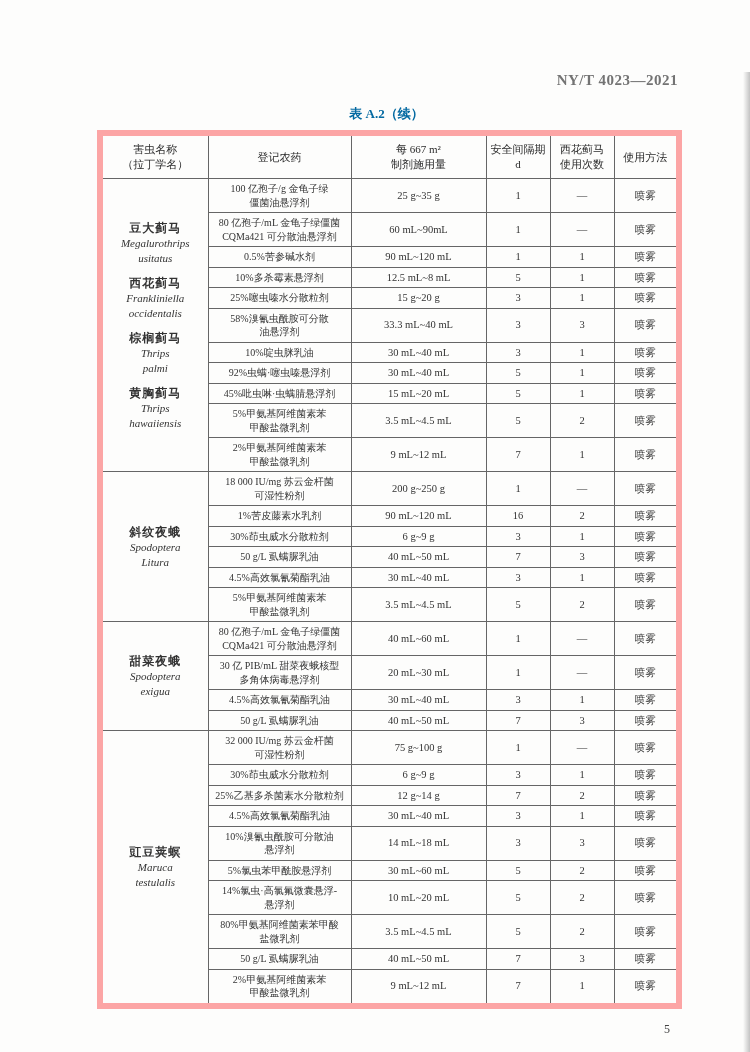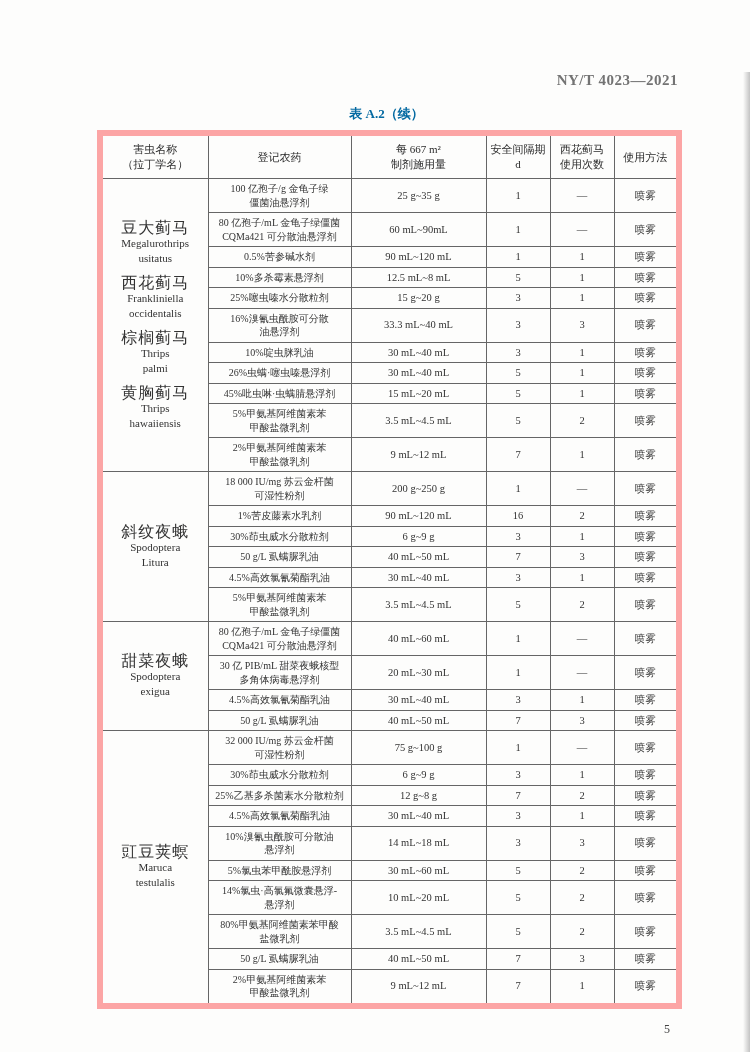--- a/index.html
+++ b/index.html
@@ -26,22 +26,22 @@
   .std th,.std td{
     border:1px solid #666;text-align:center;vertical-align:middle;
     white-space:pre-line;color:#333;
   }
   .std th{
     font-weight:normal;font-size:11px;line-height:15px;padding:6px 2px;color:#2b2b2b;
   }
   .std td{font-size:10px;line-height:13.5px;padding:3px 2px;}
   td.pest-cell{padding:4px 1px;}
   .pest{margin:9px 0;}
-  .pest-cn{font-size:16px;line-height:16px;letter-spacing:1px;}
-  .pest-latin{font-size:11px;line-height:15px;}
+  .pest-cn{font-size:12px;line-height:16px;letter-spacing:1px;font-weight:bold;}
+  .pest-latin{font-size:11px;line-height:15px;font-style:italic;}
   td.num-cell,td.method-cell{font-size:10.5px;}
   .page-number{
     width:579px;margin:13px 0 0 97px;text-align:right;
     font-size:12px;color:#444;padding-right:6px;box-sizing:border-box;
   }
 </style>
 </head>
 <body>
 
 <div class="sheet">
@@ -106,36 +106,36 @@
           <td class="method-cell">喷雾</td>
         </tr>
         <tr>
           <td>25%噻虫嗪水分散粒剂</td>
           <td class="num-cell">15 g~20 g</td>
           <td class="num-cell">3</td>
           <td class="num-cell">1</td>
           <td class="method-cell">喷雾</td>
         </tr>
         <tr>
-          <td>16%溴氰虫酰胺可分散
+          <td>58%溴氰虫酰胺可分散
 油悬浮剂</td>
           <td class="num-cell">33.3 mL~40 mL</td>
           <td class="num-cell">3</td>
           <td class="num-cell">3</td>
           <td class="method-cell">喷雾</td>
         </tr>
         <tr>
           <td>10%啶虫脒乳油</td>
           <td class="num-cell">30 mL~40 mL</td>
           <td class="num-cell">3</td>
           <td class="num-cell">1</td>
           <td class="method-cell">喷雾</td>
         </tr>
         <tr>
-          <td>26%虫螨·噻虫嗪悬浮剂</td>
+          <td>92%虫螨·噻虫嗪悬浮剂</td>
           <td class="num-cell">30 mL~40 mL</td>
           <td class="num-cell">5</td>
           <td class="num-cell">1</td>
           <td class="method-cell">喷雾</td>
         </tr>
         <tr>
           <td>45%吡虫啉·虫螨腈悬浮剂</td>
           <td class="num-cell">15 mL~20 mL</td>
           <td class="num-cell">5</td>
           <td class="num-cell">1</td>
@@ -244,21 +244,21 @@
         </tr>
         <tr>
           <td>30%茚虫威水分散粒剂</td>
           <td class="num-cell">6 g~9 g</td>
           <td class="num-cell">3</td>
           <td class="num-cell">1</td>
           <td class="method-cell">喷雾</td>
         </tr>
         <tr>
           <td>25%乙基多杀菌素水分散粒剂</td>
-          <td class="num-cell">12 g~8 g</td>
+          <td class="num-cell">12 g~14 g</td>
           <td class="num-cell">7</td>
           <td class="num-cell">2</td>
           <td class="method-cell">喷雾</td>
         </tr>
         <tr>
           <td>4.5%高效氯氰菊酯乳油</td>
           <td class="num-cell">30 mL~40 mL</td>
           <td class="num-cell">3</td>
           <td class="num-cell">1</td>
           <td class="method-cell">喷雾</td>

